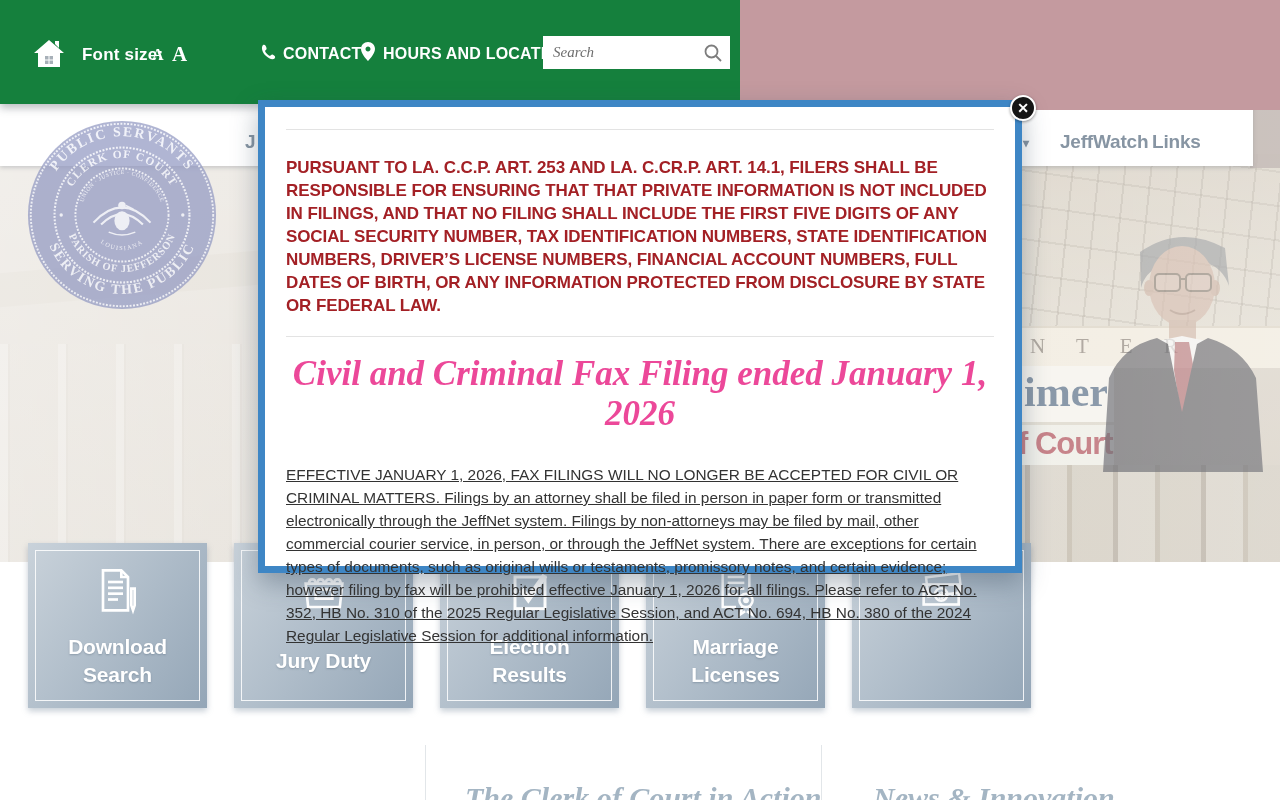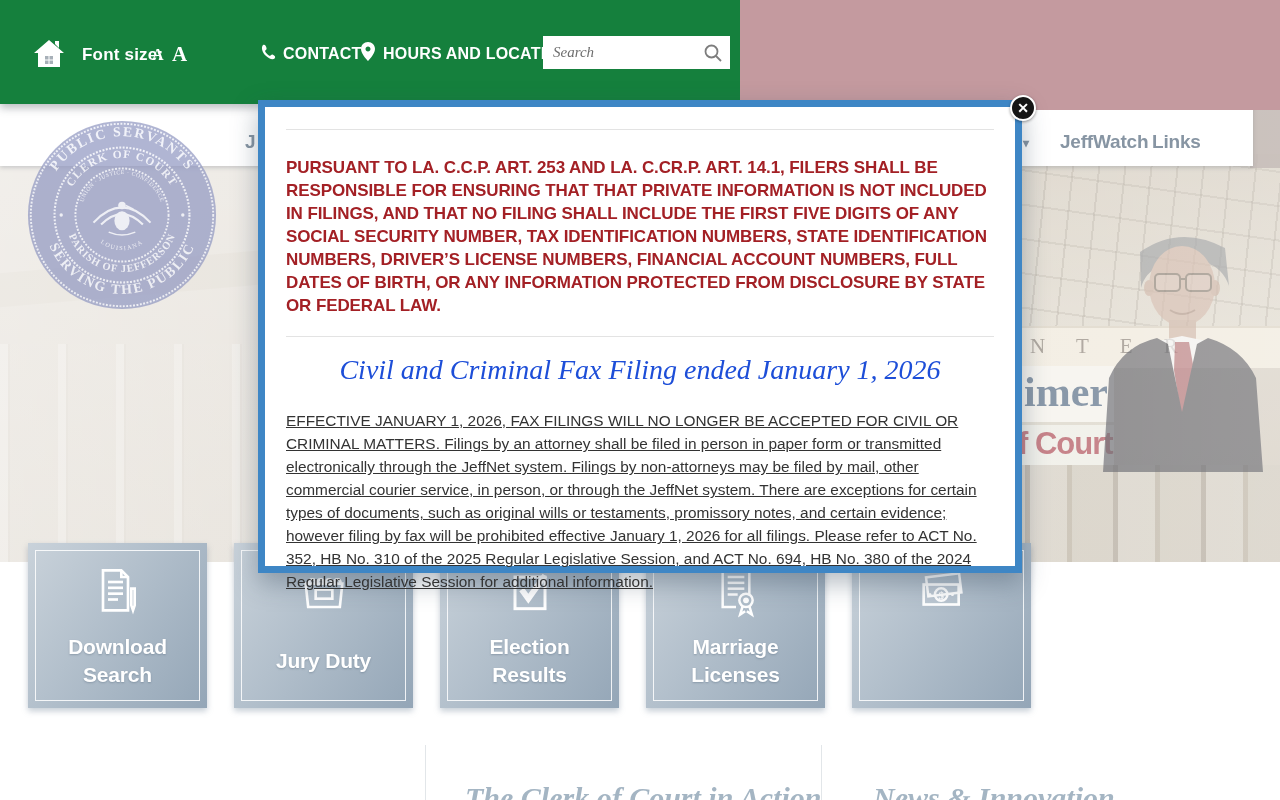--- a/index.html
+++ b/index.html
@@ -58,22 +58,22 @@
   .seal{position:absolute;left:27px;top:120px;width:190px;height:190px;z-index:6;opacity:.82;cursor:pointer;}
 
   
   .modal{position:absolute;left:258px;top:100px;width:764px;height:473px;box-sizing:border-box;
          background:#fff;border:7px solid #3e86c5;z-index:20;box-shadow:0 10px 24px rgba(40,60,80,.35);}
   .modal-inner{position:relative;padding:0 21px;height:100%;box-sizing:border-box;}
   .modal-topline{border-top:1px solid #e3e3e3;margin-top:22px;}
   .modal-notice{margin-top:26px;color:#a32025;font-weight:700;font-size:17px;line-height:23px;
                 letter-spacing:-0.1px;}
   .modal-divider{border-top:1px solid #e3e3e3;margin-top:19px;}
-  .modal-heading{margin-top:17px;text-align:center;color:#1d4ed8;font-family:"Liberation Serif",serif;
-                 font-style:italic;font-weight:400;font-size:28px;}
+  .modal-heading{margin-top:17px;text-align:center;color:#ec4899;font-family:"Liberation Serif",serif;
+                 font-style:italic;font-weight:700;font-size:35px;}
   .modal-body{margin-top:14px;color:#333;font-size:15.4px;line-height:23px;text-decoration:underline;}
   .modal-close{position:absolute;left:745px;top:-12px;width:22px;height:22px;border-radius:50%;
                background:#151515;border:2px solid #fff;color:#fff;font-weight:700;font-size:14px;
                line-height:22px;text-align:center;cursor:pointer;box-shadow:0 1px 3px rgba(0,0,0,.4);}
 
   
   .tiles{position:absolute;left:28px;top:543px;display:flex;gap:27px;z-index:4;}
   .tile{position:relative;width:179px;height:165px;cursor:pointer;
         background:linear-gradient(125deg,#c9d2da 0%,#b3c0cc 42%,#94a6b7 100%);
         box-shadow:0 3px 6px rgba(110,130,150,.4);display:flex;flex-direction:column;align-items:center;}

